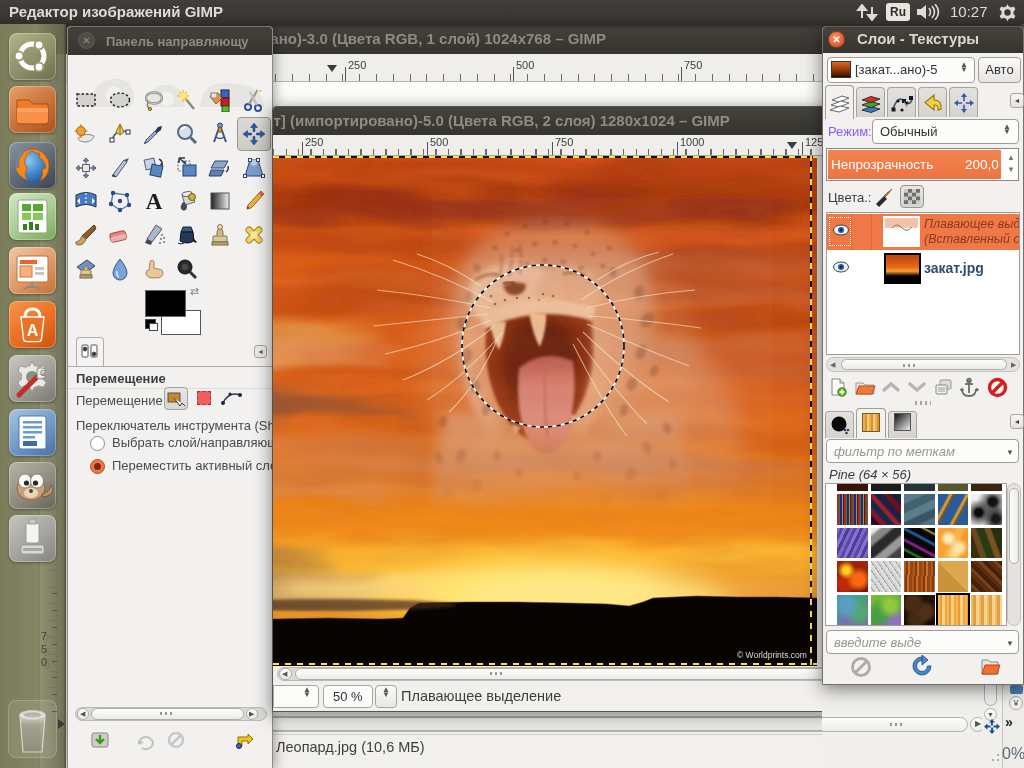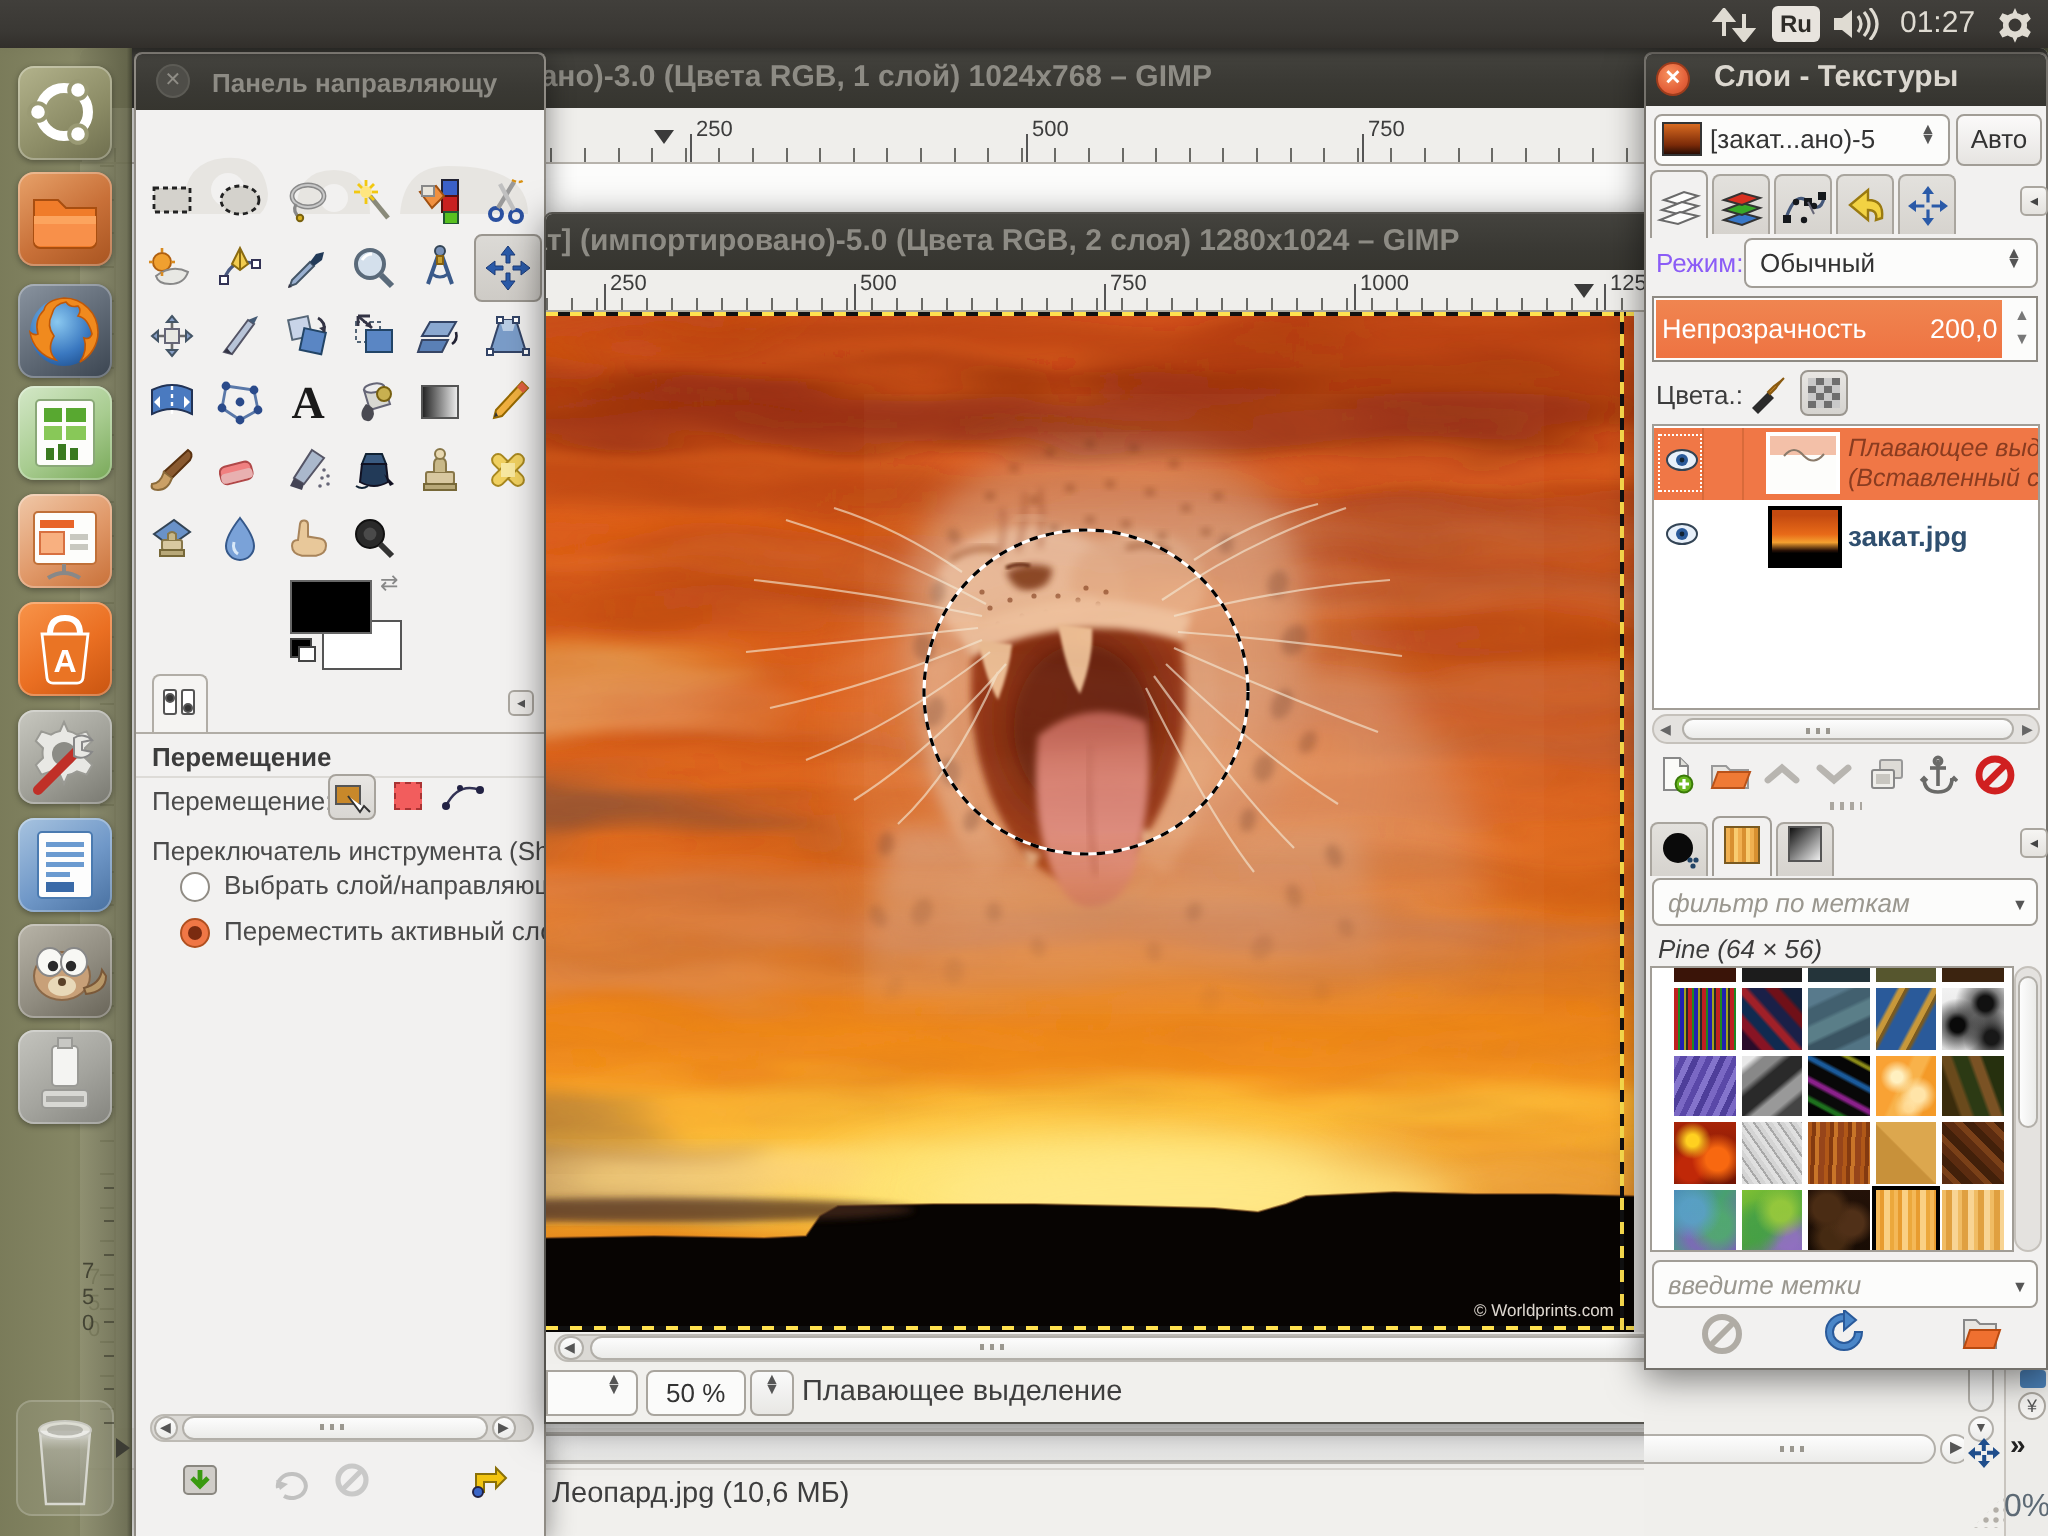--- a/index.html
+++ b/index.html
@@ -914,21 +914,21 @@
 <div class="abs" style="left:11px;top:110.5px;width:30.5px;height:30.5px;background:radial-gradient(circle at 30% 35%, rgba(90,160,200,0.9) 0 20%, transparent 50%),radial-gradient(circle at 70% 60%, rgba(80,170,110,0.9) 0 22%, transparent 52%),radial-gradient(circle at 40% 80%, rgba(130,100,190,0.85) 0 18%, transparent 48%),linear-gradient(120deg,#4a8ab8,#48a070 55%,#7a62b8);"></div>
 <div class="abs" style="left:44.5px;top:110.5px;width:30.5px;height:30.5px;background:radial-gradient(circle at 65% 35%, rgba(150,200,60,0.95) 0 18%, transparent 48%),radial-gradient(circle at 30% 60%, rgba(70,160,70,0.9) 0 20%, transparent 50%),radial-gradient(circle at 75% 80%, rgba(150,110,200,0.8) 0 15%, transparent 42%),linear-gradient(150deg,#7ec032,#48a040 60%,#8a68c0);"></div>
 <div class="abs" style="left:78px;top:110.5px;width:30.5px;height:30.5px;background:radial-gradient(circle at 30% 30%, #4a2c14 0 22%, transparent 40%),radial-gradient(circle at 70% 55%, #503018 0 22%, transparent 42%),radial-gradient(circle at 40% 80%, #452a12 0 20%, transparent 40%),linear-gradient(#241208,#180c04);"></div>
 <div class="abs" style="left:111.5px;top:110.5px;width:30.5px;height:30.5px;background:repeating-linear-gradient(90deg,#f4b858 0 2px,#e89c30 2px 4px,#fad084 4px 7px,#eca83c 7px 9px);outline:2px solid #000;outline-offset:0px;"></div>
 <div class="abs" style="left:145px;top:110.5px;width:30.5px;height:30.5px;background:repeating-linear-gradient(90deg,#f0bc64 0 2px,#e0a040 2px 5px,#f8d494 5px 8px);"></div>
     </div>
   <div class="abs" style="left:184px;top:456px;width:14px;height:143px;background:#e4e2df;border:1px solid #c5c1bb;border-radius:7px;">
     <div class="abs" style="left:1px;top:4px;width:10px;height:76px;background:linear-gradient(90deg,#fdfdfd,#ebebe9);border:1px solid #b2afa9;border-radius:6px;"></div>
   </div>
   <div class="abs" style="left:3px;top:603px;width:193px;height:24px;background:#fcfcfb;border:1px solid #a19d96;border-radius:4px;">
-    <div class="abs" style="left:7px;top:4px;font-size:13px;font-style:italic;color:#9a978f;">введите метки</div>
+    <div class="abs" style="left:7px;top:4px;font-size:13px;font-style:italic;color:#9a978f;">введите выде</div>
     <div class="abs" style="left:179px;top:8px;color:#555;font-size:8px;">▼</div>
   </div>
   <div class="abs" style="left:28px;top:630px;width:21px;height:21px;">
     <svg width="21" height="21">
         <circle cx="10" cy="10" r="8.5" fill="none" stroke="#b0aca5" stroke-width="3"></circle>
         <line x1="4" y1="16" x2="16" y2="4" stroke="#b0aca5" stroke-width="3"></line>
       </svg>
   </div>
   <div class="abs" style="left:88px;top:628px;width:22px;height:22px;">
     <svg width="22" height="22">
@@ -938,40 +938,41 @@
   </div>
   <div class="abs" style="left:156px;top:628px;width:22px;height:22px;">
     <svg width="22" height="22">
         <path d="M3,19 V5 h6 l2,2 h8 v12 z" fill="#e8e6e2" stroke="#888"></path>
         <path d="M3,19 L6,10 h15 l-3,9 z" fill="#ef7030" stroke="#b84a10"></path>
       </svg>
   </div>
 </div>
 
 <div class="abs" style="left:0;top:0;width:1024px;height:24px;background:linear-gradient(#413f3b,#3a3834 65%,#322f2b);box-shadow:0 2px 4px rgba(0,0,0,0.4);">
+  <div class="abs" style="left:9px;top:3px;font-size:15px;font-weight:bold;color:#dfdbd2;">Редактор изображений GIMP</div>
   <svg class="abs" style="left:856px;top:4px;" width="22" height="17">
       <g stroke="#dfdbd2" stroke-width="2" fill="#dfdbd2">
         <line x1="6" y1="4" x2="6" y2="14"></line>
         <path d="M2,6 l4,-5 l4,5 z"></path>
         <line x1="16" y1="3" x2="16" y2="13"></line>
         <path d="M12,11 l4,5 l4,-5 z"></path>
       </g>
     </svg>
   <div class="abs" style="left:886px;top:3px;width:24px;height:18px;background:#e8e4de;border-radius:3px;color:#2e2c28;font-size:12px;font-weight:bold;text-align:center;line-height:18px;">Ru</div>
   <svg class="abs" style="left:916px;top:4px;" width="26" height="16">
       <g fill="#dfdbd2">
         <path d="M1,5 h4 l5,-4 v14 l-5,-4 h-4 z"></path>
       </g>
       <g stroke="#dfdbd2" fill="none" stroke-width="1.6">
         <path d="M13,4 q3,4 0,8"></path>
         <path d="M16,2 q5,6 0,12"></path>
         <path d="M19,0 q7,8 0,16"></path>
       </g>
     </svg>
-  <div class="abs" style="left:950px;top:3px;font-size:15px;color:#dfdbd2;">01:27</div>
+  <div class="abs" style="left:950px;top:3px;font-size:15px;color:#dfdbd2;">10:27</div>
   <svg class="abs" style="left:998px;top:3px;" width="19" height="19">
       <g fill="#dfdbd2">
         <path d="M9.5,1 l1.2,2.6 a6,6 0 0 1 2.4,1 l2.7,-1 l1.6,2.8 l-2,2 a6,6 0 0 1 0,2.6 l2,2 l-1.6,2.8 l-2.7,-1 a6,6 0 0 1 -2.4,1 l-1.2,2.6 l-1.2,-2.6 a6,6 0 0 1 -2.4,-1 l-2.7,1 l-1.6,-2.8 l2,-2 a6,6 0 0 1 0,-2.6 l-2,-2 l1.6,-2.8 l2.7,1 a6,6 0 0 1 2.4,-1 z"></path>
       </g>
       <circle cx="9.5" cy="9.5" r="3.2" fill="#3a3834"></circle>
     </svg>
 </div>
 
 <div class="abs" style="left:0;top:24px;width:66px;height:744px;background:linear-gradient(90deg,rgba(125,126,92,0.93), rgba(138,139,104,0.9) 55%, rgba(104,105,77,0.92) 96%, rgba(70,71,52,0.95));">
     <div class="abs" style="left:9px;top:9px;width:47px;height:47px;border-radius:8px;background:linear-gradient(145deg,#b3b38c,#8c8c66 60%,#6e6e4e);box-shadow:inset 0 0 0 1px rgba(255,255,255,0.28), 0 1px 3px rgba(0,0,0,0.35);overflow:hidden;"><svg width="47" height="47">

